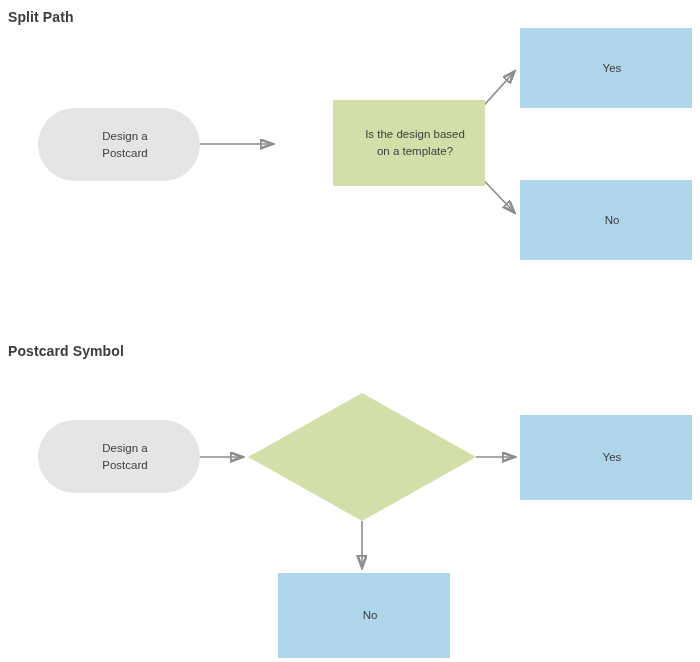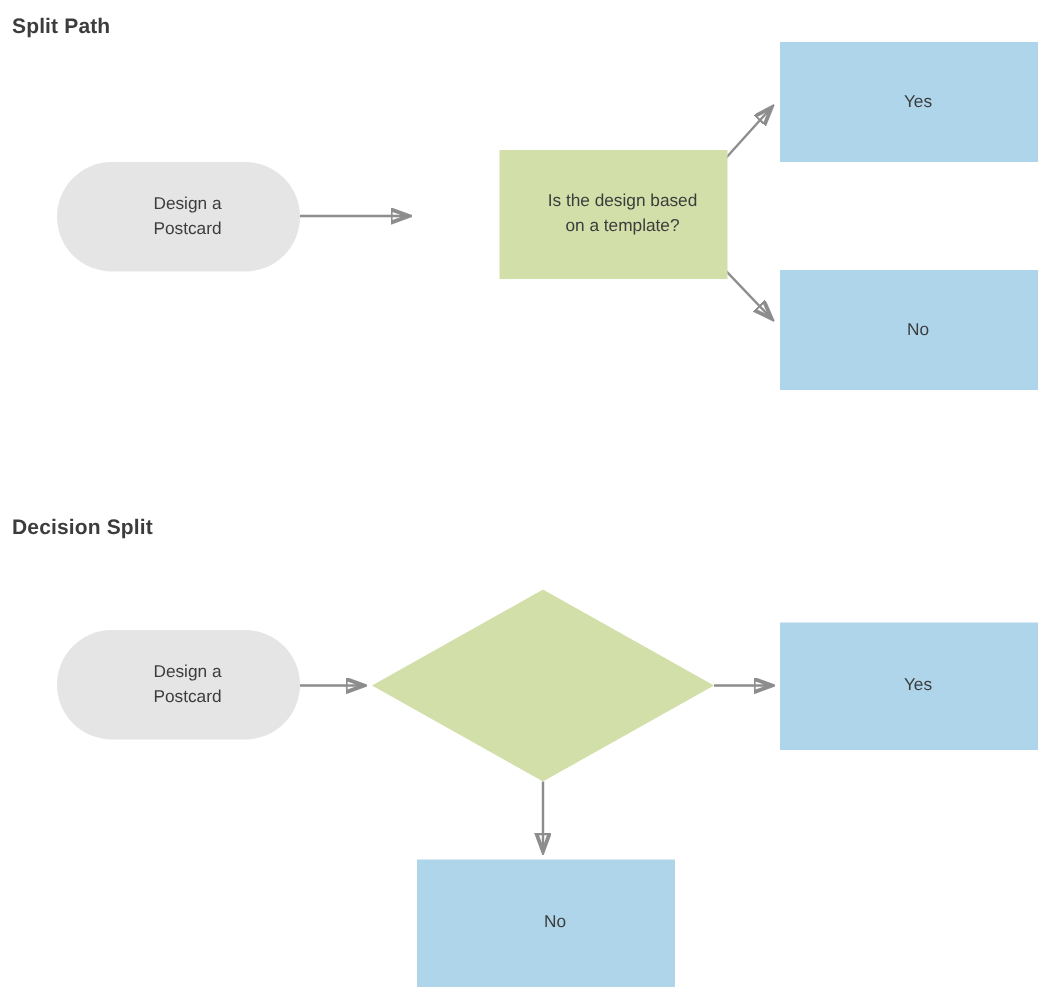--- a/index.html
+++ b/index.html
@@ -65,21 +65,21 @@
   </div>
 
   <div class="node rect-blue" style="left:520px;top:28px;width:172px;height:80px;">
     <span class="lbl">Yes</span>
   </div>
 
   <div class="node rect-blue" style="left:520px;top:180px;width:172px;height:80px;">
     <span class="lbl">No</span>
   </div>
 
-  <div class="section-title" style="left:8px;top:343px;">Decision Split</div>
+  <div class="section-title" style="left:8px;top:343px;">Postcard Symbol</div>
 
   <svg class="edges">
 
     <line x1="200" y1="457" x2="242" y2="457" marker-end="url(#ah1)"></line>
 
     <line x1="476" y1="457" x2="514" y2="457" marker-end="url(#ah1)"></line>
 
     <line x1="362" y1="521" x2="362" y2="567" marker-end="url(#ah1)"></line>
   </svg>
 

